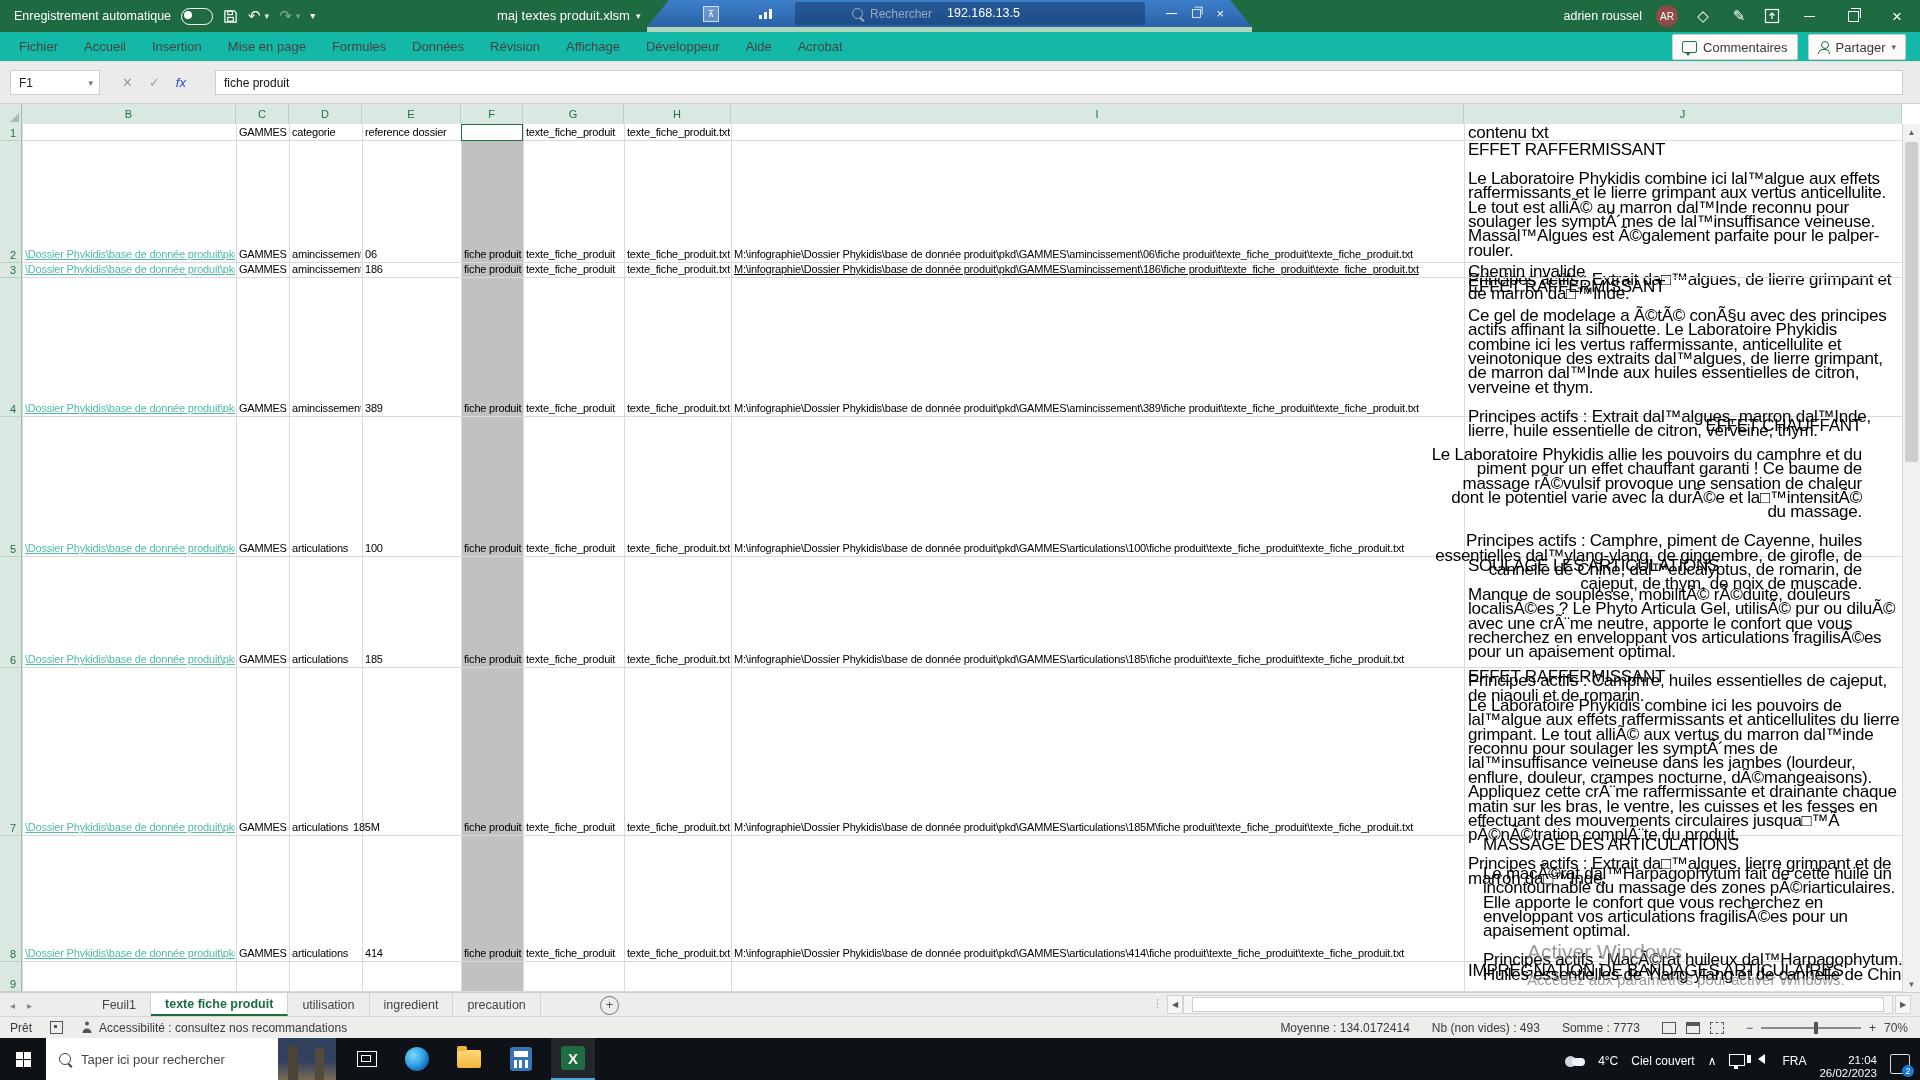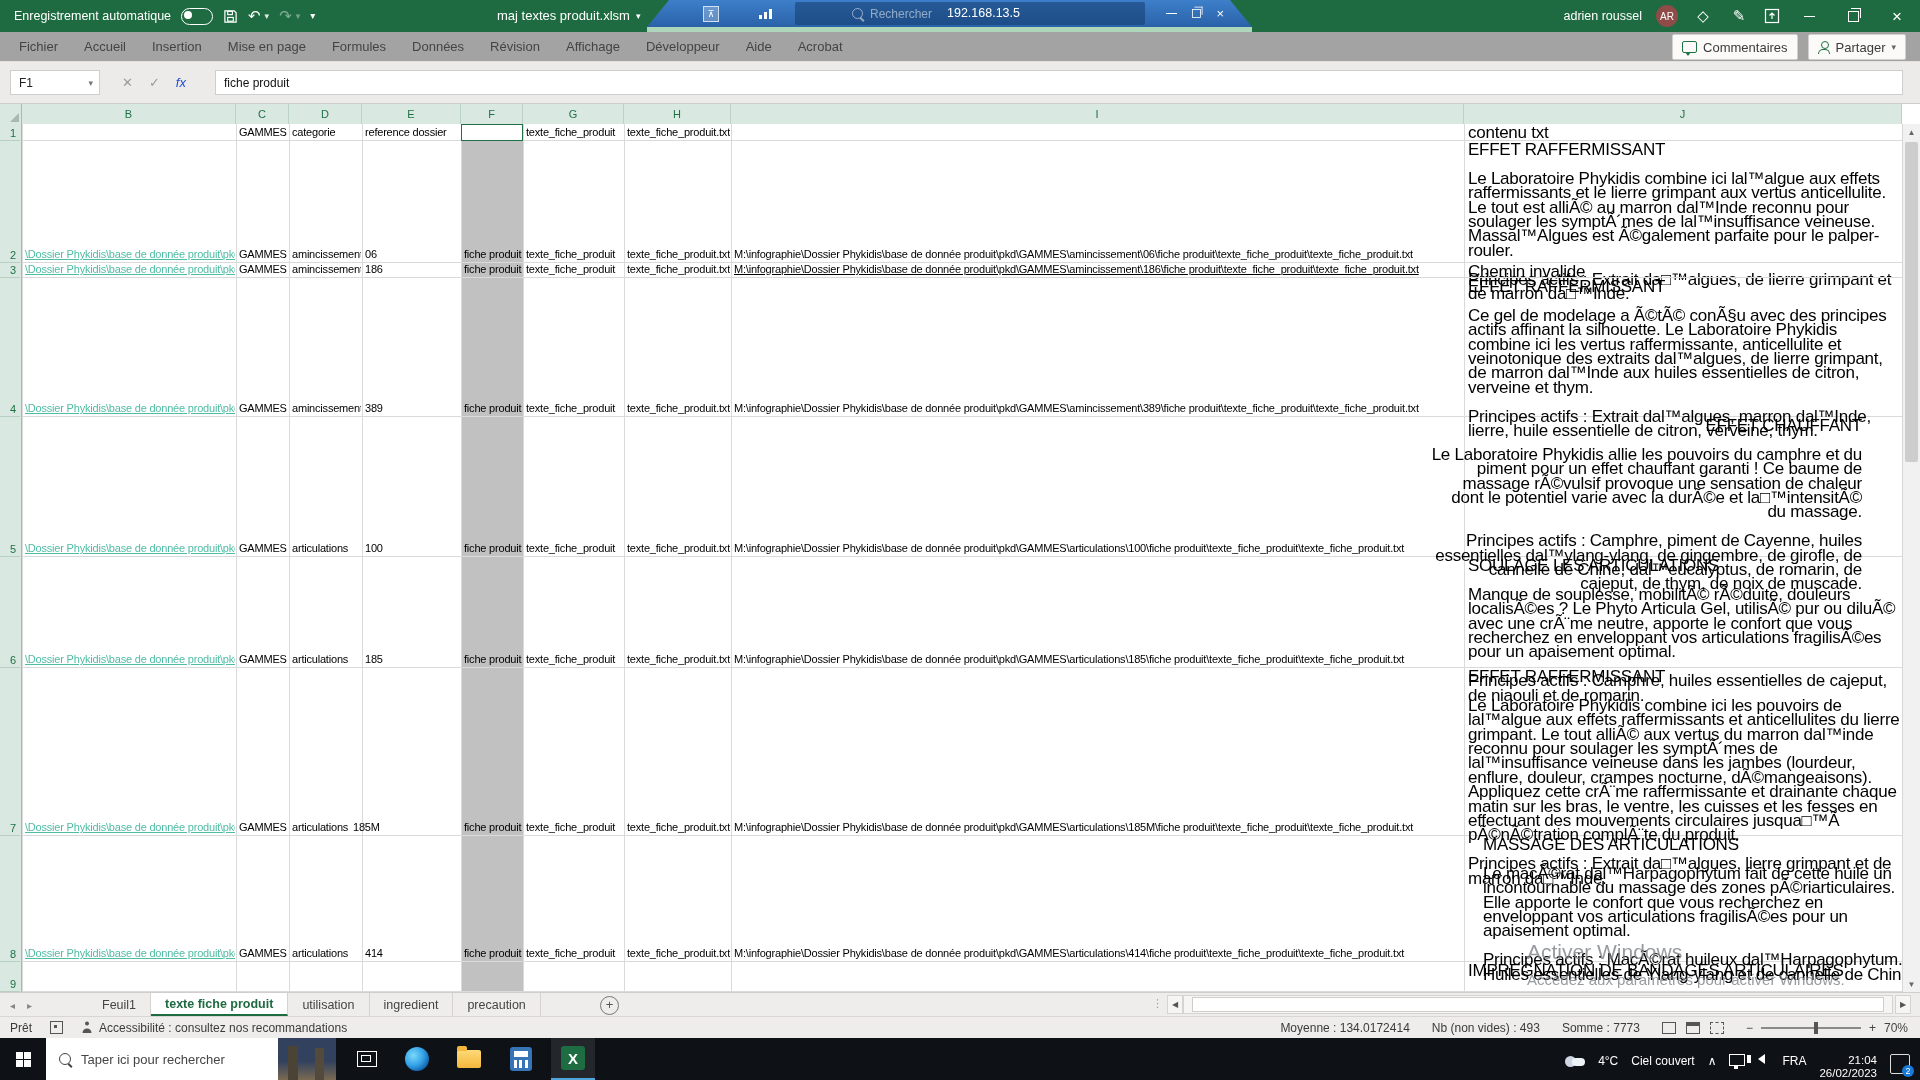--- a/index.html
+++ b/index.html
@@ -31,21 +31,21 @@
   #rdppanel{position:absolute;left:148px;top:2px;width:350px;height:23px;background:rgba(20,60,110,.55);border-radius:2px;}
   .rdppin{position:absolute;left:56px;top:6px;width:14px;height:14px;background:rgba(255,255,255,.25);border:1px solid #cfe0f2;display:flex;align-items:center;justify-content:center;font-size:9px;}
   .sigbars{position:absolute;left:112px;top:9px;display:flex;align-items:flex-end;gap:2px;}
   .sigbars i{display:block;width:3px;background:#fff;}
   #rdpsearch{position:absolute;left:205px;top:0;height:27px;display:flex;align-items:center;gap:7px;color:rgba(255,255,255,.5);font-size:12px;}
   .mag{width:9px;height:9px;border:1.5px solid rgba(255,255,255,.5);border-radius:50%;position:relative;}
   .mag:after{content:"";position:absolute;left:8px;top:8px;width:5px;height:1.5px;background:rgba(255,255,255,.5);transform:rotate(45deg);transform-origin:0 0;}
   #rdpip{position:absolute;left:300px;top:0;height:27px;line-height:27px;font-size:12.5px;color:#fff;}
   #rdpbtns{position:absolute;right:28px;top:0;height:27px;display:flex;align-items:center;gap:14px;}
   
-  #ribbonrow{left:0;top:32px;width:1920px;height:30px;background:#a3a3a3;border-bottom:1px solid #E3E0DE;box-sizing:border-box;}
+  #ribbonrow{left:0;top:32px;width:1920px;height:30px;background:#14b8a6;border-bottom:1px solid #E3E0DE;box-sizing:border-box;}
   #ribbontabs{position:absolute;left:6px;top:0;height:30px;display:flex;align-items:center;}
   .rtab{padding:0 13px;font-size:13px;color:#444;line-height:30px;}
   #rbright{position:absolute;right:14px;top:2px;height:26px;display:flex;align-items:center;gap:10px;}
   .rbtn{height:24px;border:1px solid #D2D0CE;background:#FBFAF9;border-radius:2px;display:flex;align-items:center;gap:6px;padding:0 9px;font-size:13px;color:#3b3b3b;}
   .bubble{width:13px;height:10px;border:1.3px solid #217346;border-radius:2px;position:relative;}
   .bubble:after{content:"";position:absolute;left:2px;bottom:-4px;border-left:3px solid transparent;border-right:3px solid transparent;border-top:4px solid #217346;}
   .shareic{width:12px;height:12px;position:relative;}
   .shareic:before{content:"";position:absolute;left:3px;top:0;width:6px;height:6px;border-radius:50%;border:1.3px solid #217346;}
   .shareic:after{content:"";position:absolute;left:0;bottom:-1px;width:10px;height:4px;border:1.3px solid #217346;border-bottom:none;border-radius:5px 5px 0 0;}
   

